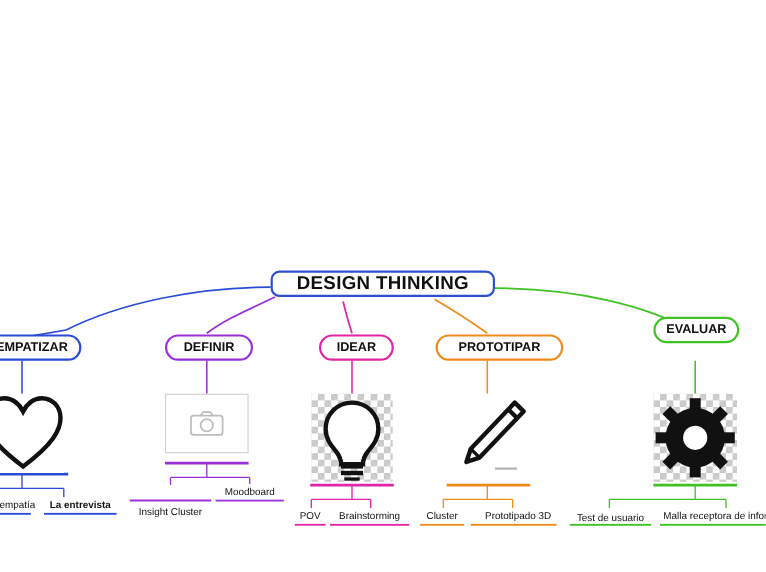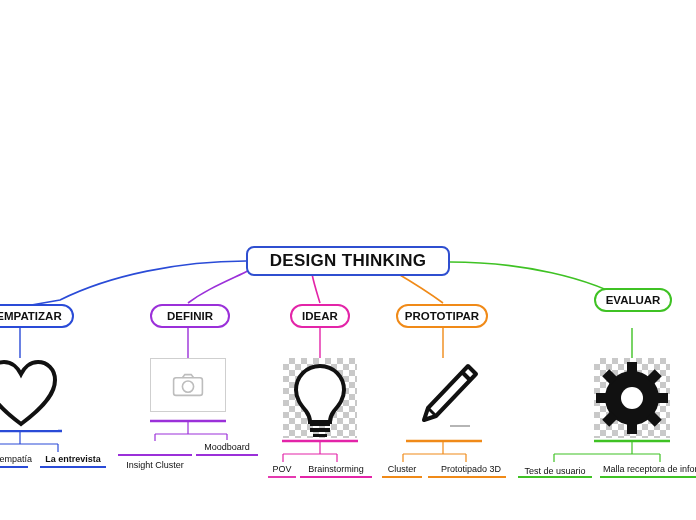--- a/index.html
+++ b/index.html
@@ -37,21 +37,21 @@
   }
   .root-node {
     border: 2px solid #2f4fd0;
     border-radius: 8px;
     background: #ffffff;
     font-size: 17px;
     font-weight: bold;
     color: #101010;
     letter-spacing: 0.3px;
     padding: 8px 12px;
-    height: 30px;
+    height: 24px;
   }
   .branch-node {
     border-radius: 14px;
     background: #ffffff;
     font-size: 11.5px;
     font-weight: bold;
     color: #101010;
     padding: 0 10px;
     height: 24px;
     border-width: 2px;
@@ -156,39 +156,39 @@
       <circle cx="20" cy="18" r="7" fill="none" stroke="#bdbdbd" stroke-width="2"></circle>
     </svg>
   </div>
   <div class="node leaf-node" style="left:118px; top:458px; width:74px;">
     <span>Insight Cluster</span>
   </div>
   <div class="node leaf-node" style="left:196px; top:440px; width:62px;">
     <span>Moodboard</span>
   </div>
 
-  <div class="node branch-node" style="left:290px; top:304px; width:60px; border-color:#e324a8;">
+  <div class="node branch-node" style="left:290px; top:304px; width:68px; border-color:#e324a8;">
     <span>IDEAR</span>
   </div>
   <div class="img-box checker" style="left:283px; top:358px; width:74px; height:80px;">
     <svg viewBox="0 0 74 80" width="74" height="80">
       <path d="M37,8 C23,8 13,19 13,32 C13,41 18,47 23,53 C26,57 27,60 27,64 L47,64 C47,60 48,57 51,53 C56,47 61,41 61,32 C61,19 51,8 37,8 Z" fill="#ffffff" stroke="#111111" stroke-width="4"></path>
       <rect x="27" y="64" width="20" height="4" fill="#111111"></rect>
       <rect x="27" y="70" width="20" height="4" fill="#111111"></rect>
       <rect x="30" y="76" width="14" height="3" fill="#111111"></rect>
     </svg>
   </div>
   <div class="node leaf-node" style="left:268px; top:462px; width:28px;">
     <span>POV</span>
   </div>
   <div class="node leaf-node" style="left:300px; top:462px; width:72px;align-items:center;">
     <span>Brainstorming</span>
   </div>
 
-  <div class="node branch-node" style="left:396px; top:304px; width:92px; border-color:#f08a18;">
+  <div class="node branch-node" style="left:396px; top:304px; width:116px; border-color:#f08a18;">
     <span>PROTOTIPAR</span>
   </div>
   <div class="img-box" style="left:406px; top:358px; width:76px; height:80px;">
     <svg viewBox="0 0 76 80" width="76" height="80">
       <path d="M62,8 L70,16 L30,58 L18,62 L22,50 Z" fill="#ffffff" stroke="#111111" stroke-width="4" stroke-linejoin="round"></path>
       <path d="M56,14 L64,22" stroke="#111111" stroke-width="4"></path>
       <path d="M22,50 L30,58" stroke="#111111" stroke-width="3"></path>
       <path d="M44,68 L64,68" stroke="#b5b5b5" stroke-width="2"></path>
     </svg>
   </div>

